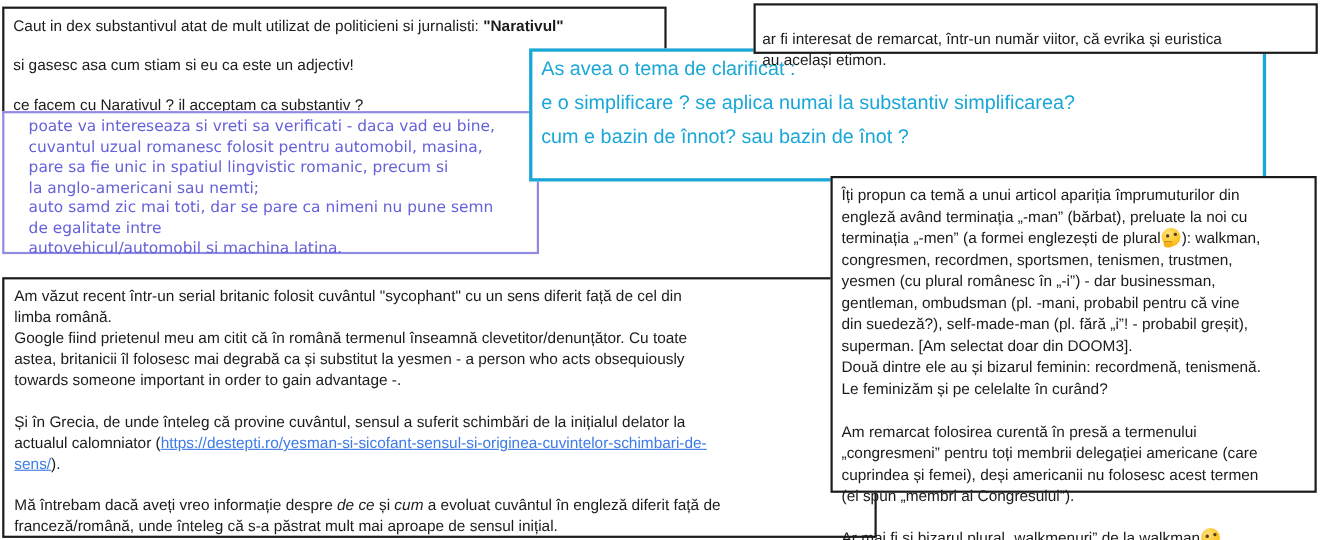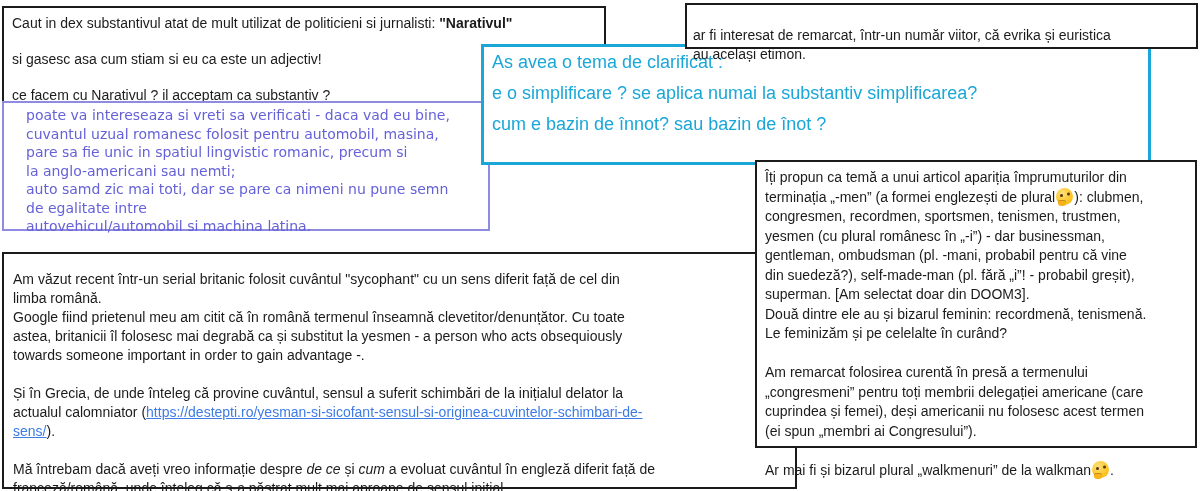--- a/index.html
+++ b/index.html
@@ -44,21 +44,21 @@
   
   #box-automobil{
     left:2px;top:101px;width:488px;height:130px;border:2px solid var(--purple-border);
     padding:3px 22px;font-family:"DejaVu Sans",sans-serif;font-size:14px;line-height:18.5px;
     color:var(--purple);z-index:1;
   }
 
   
   #box-sycophant{
     left:2px;top:252px;width:795px;height:237px;border:2px solid var(--ink);
-    padding:16px 9px;font-size:14px;line-height:19px;z-index:2;
+    padding:6px 9px;font-size:14px;line-height:19px;z-index:2;
   }
 
   
   #box-manmen{
     left:755px;top:160px;width:442px;height:288px;border:2px solid var(--ink);
     padding:6px 8px;font-size:14px;line-height:19.5px;z-index:5;
   }
 
   
   .emoji{display:inline-block;width:17px;height:17px;position:relative;vertical-align:-3px;margin:0 1px;}
@@ -105,21 +105,22 @@
       <div class="line"><span>Caut in dex substantivul atat de mult utilizat de politicieni si jurnalisti: </span><span class="b">"Narativul"</span></div>
       <div class="line"><span>si gasesc asa cum stiam si eu ca este un adjectiv!</span></div>
       <div class="line"><span>ce facem cu Narativul ? il acceptam ca substantiv ?</span></div>
     </div>
   <div class="note" id="box-evrika">
       <div class="line"><span>ar fi interesat de remarcat, într-un număr viitor, că evrika și euristica</span></div>
       <div class="line"><span>au același etimon.</span></div>
     </div>
   <div class="note" id="box-manmen">
       <div class="line"><span>Îți propun ca temă a unui articol apariția împrumuturilor din</span></div>
-      <div class="line"><span>terminația „-men” (a formei englezești de plural</span><span class="emoji"><span class="eface"></span></span><span>): clubmen,</span></div>
+      <div class="line"><span>engleză având terminația „-man” (bărbat), preluate la noi cu</span></div>
+      <div class="line"><span>terminația „-men” (a formei englezești de plural</span><span class="emoji"><span class="eface"></span></span><span>): walkman,</span></div>
       <div class="line"><span>congresmen, recordmen, sportsmen, tenismen, trustmen,</span></div>
       <div class="line"><span>yesmen (cu plural românesc în „-i”) - dar businessman,</span></div>
       <div class="line"><span>gentleman, ombudsman (pl. -mani, probabil pentru că vine</span></div>
       <div class="line"><span>din suedeză?), self-made-man (pl. fără „i”! - probabil greșit),</span></div>
       <div class="line"><span>superman. [Am selectat doar din DOOM3].</span></div>
       <div class="line"><span>Două dintre ele au și bizarul feminin: recordmenă, tenismenă.</span></div>
       <div class="line"><span>Le feminizăm și pe celelalte în curând?</span></div>
       <div class="line">&nbsp;</div>
       <div class="line"><span>Am remarcat folosirea curentă în presă a termenului</span></div>
       <div class="line"><span>„congresmeni” pentru toți membrii delegației americane (care</span></div>

